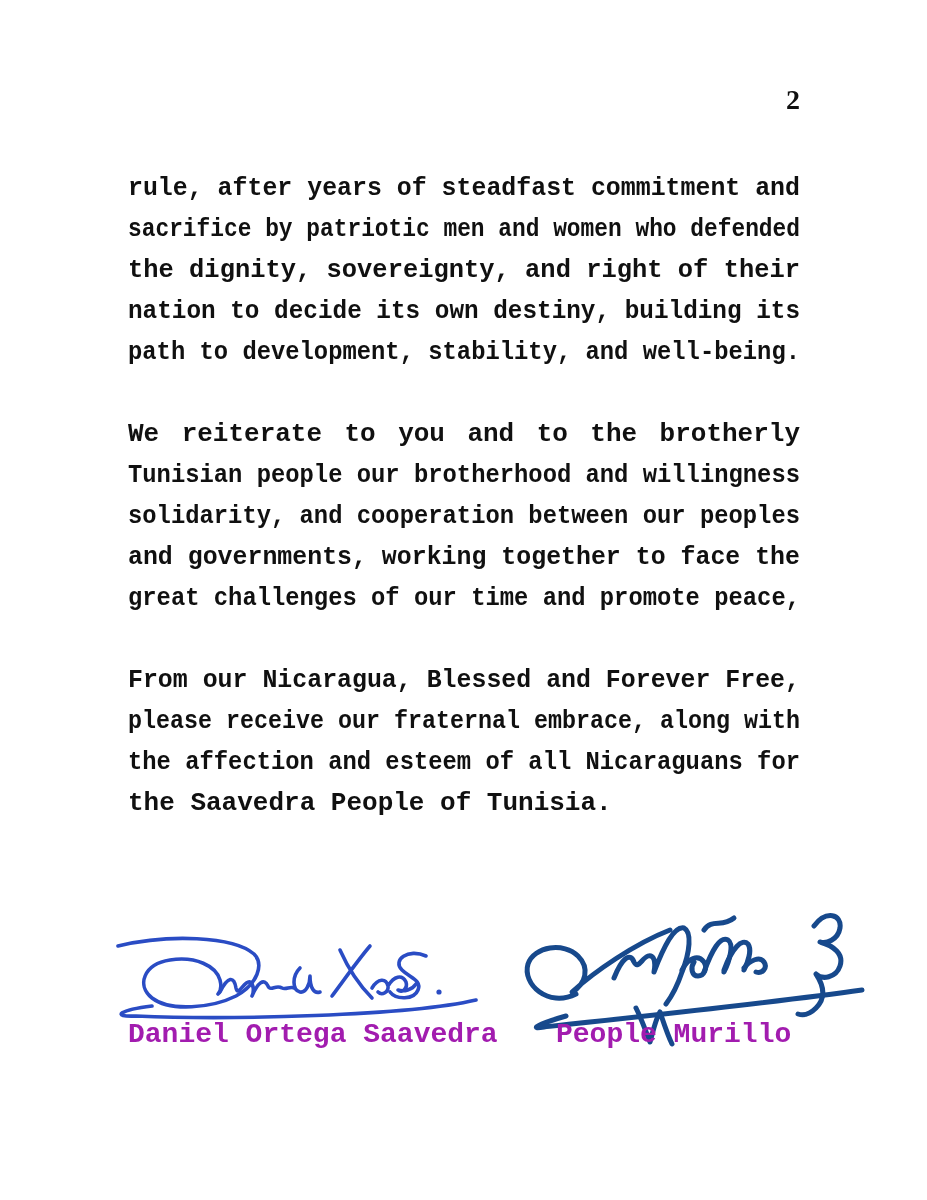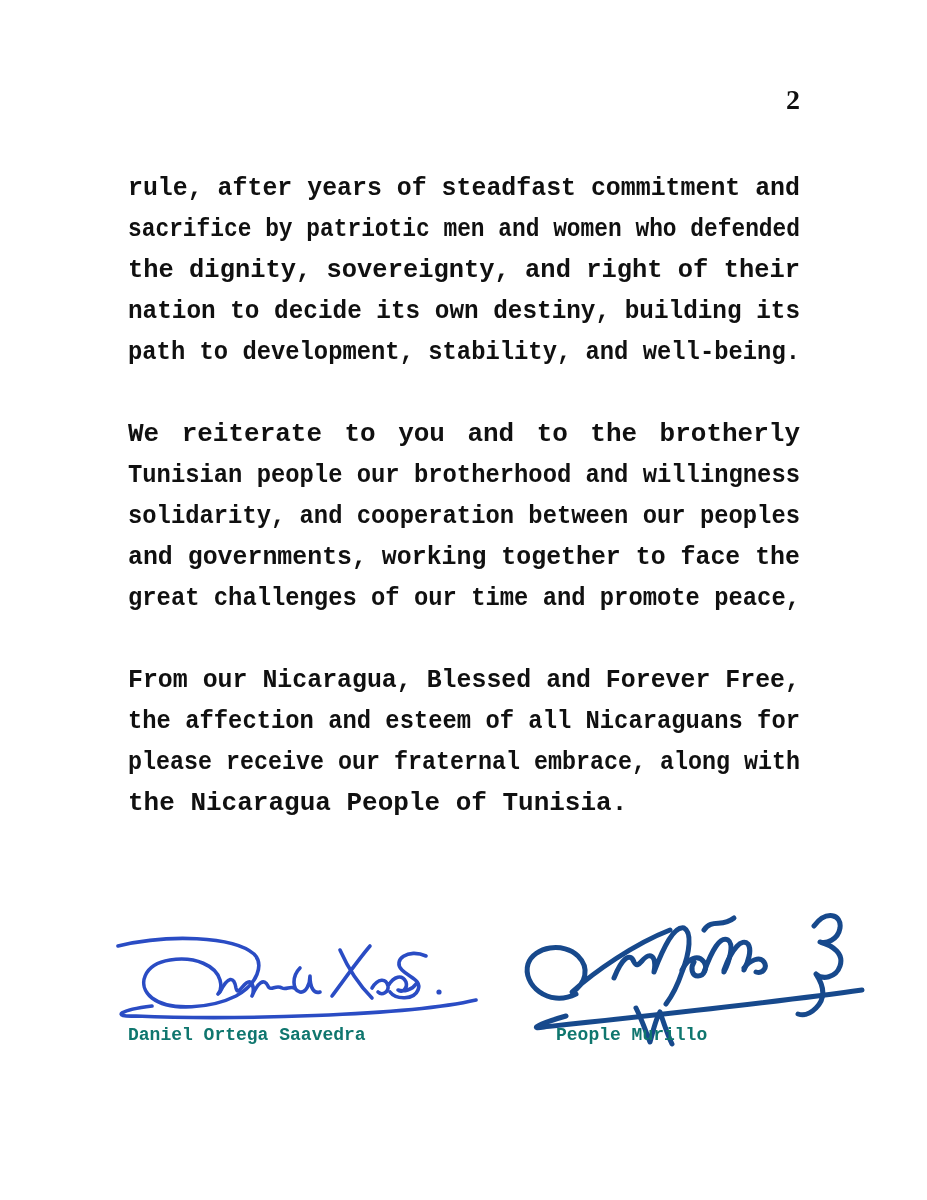--- a/index.html
+++ b/index.html
@@ -15,22 +15,22 @@
   }
   .body-text { position:absolute; left:128px; top:168px; width:672px; }
   .para + .para { margin-top:41px; }
   .line { height:41px; line-height:41px; font-size:26px; white-space:nowrap; }
   .line > span { display:inline-block; white-space:pre; transform-origin:left center; }
   .sig { position:absolute; }
   .sig-left  { left:108px; top:932px; }
   .sig-right { left:518px; top:896px; }
   .sig path { fill:none; stroke-linecap:round; stroke-linejoin:round; }
   .sig-name {
-    position:absolute; top:1020px; font-size:18px; line-height:30px;
-    white-space:pre; color:#0f766e;
+    position:absolute; top:1020px; font-size:28px; line-height:30px;
+    white-space:pre; color:#a21caf;
   }
   .name-left  { left:128px; }
   .name-right { left:556px; }
 </style>
 </head>
 <body>
 
 <div class="page">
 
   <div class="page-number">2</div>
@@ -45,23 +45,23 @@
     </div>
     <div class="para">
       <div class="line"><span style="word-spacing: 6.84152px;">We reiterate to you and to the brotherly</span></div>
       <div class="line"><span style="transform: scaleX(0.91637);">Tunisian people our brotherhood and willingness</span></div>
       <div class="line"><span style="transform: scaleX(0.91637);">solidarity, and cooperation between our peoples</span></div>
       <div class="line"><span style="transform: scaleX(0.957095);">and governments, working together to face the</span></div>
       <div class="line"><span style="transform: scaleX(0.91637);">great challenges of our time and promote peace,</span></div>
     </div>
     <div class="para">
       <div class="line"><span style="transform: scaleX(0.957095);">From our Nicaragua, Blessed and Forever Free,</span></div>
+      <div class="line"><span style="transform: scaleX(0.89729);">please receive our fraternal embrace, along with</span></div>
       <div class="line"><span style="transform: scaleX(0.91637);">the affection and esteem of all Nicaraguans for</span></div>
-      <div class="line"><span style="transform: scaleX(0.89729);">please receive our fraternal embrace, along with</span></div>
-      <div class="line last"><span>the Nicaragua People of Tunisia.</span></div>
+      <div class="line last"><span>the Saavedra People of Tunisia.</span></div>
     </div>
   </div>
 
   <svg class="sig sig-left" width="372" height="90" viewBox="0 0 372 90">
     <g stroke="#2a4cc4" stroke-width="3.6">
       <path d="M 10,14 C 60,2 125,4 146,22 C 156,32 150,52 128,64 C 104,76 62,80 44,66 C 28,53 36,32 62,28 C 88,24 108,34 112,48 C 114,56 112,60 110,62"></path>
       <path d="M 112,60 C 120,44 126,44 128,56 C 130,66 136,48 142,50 C 146,52 146,60 144,64 C 150,50 156,46 160,54 C 162,60 168,52 174,56 C 178,58 182,54 186,56"></path>
       <path d="M 192,36 C 184,44 184,58 192,60 C 198,61 202,52 202,44 C 202,56 206,62 212,60"></path>
       <path d="M 224,64 C 236,48 250,28 262,14"></path>
       <path d="M 232,18 C 240,36 250,52 264,66"></path>

